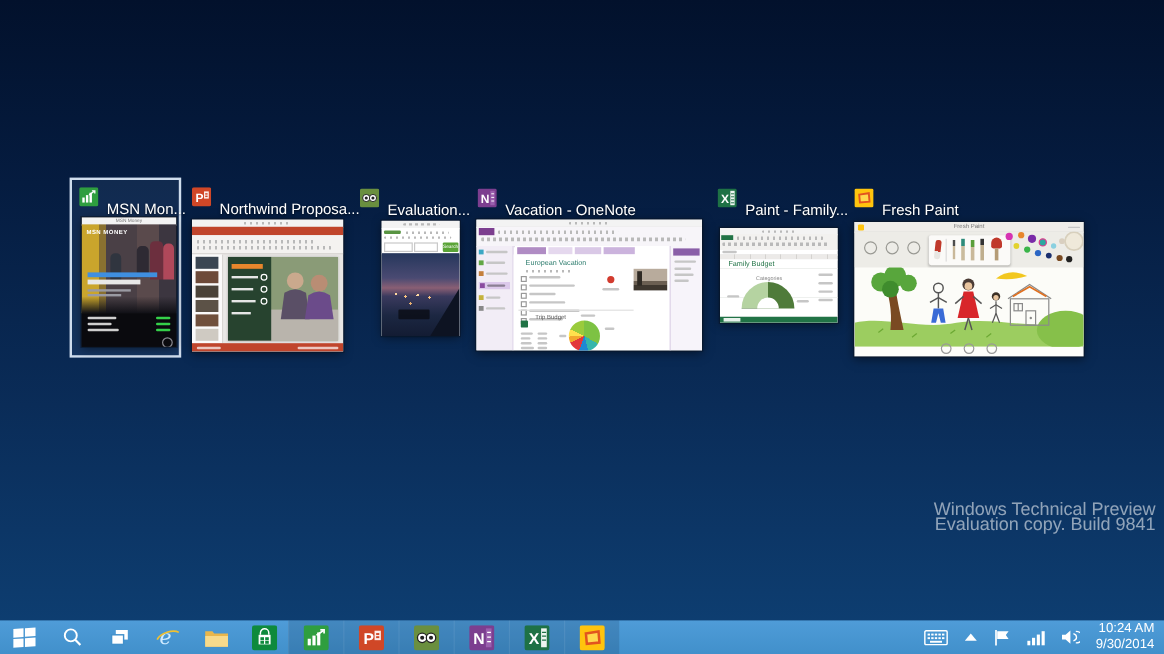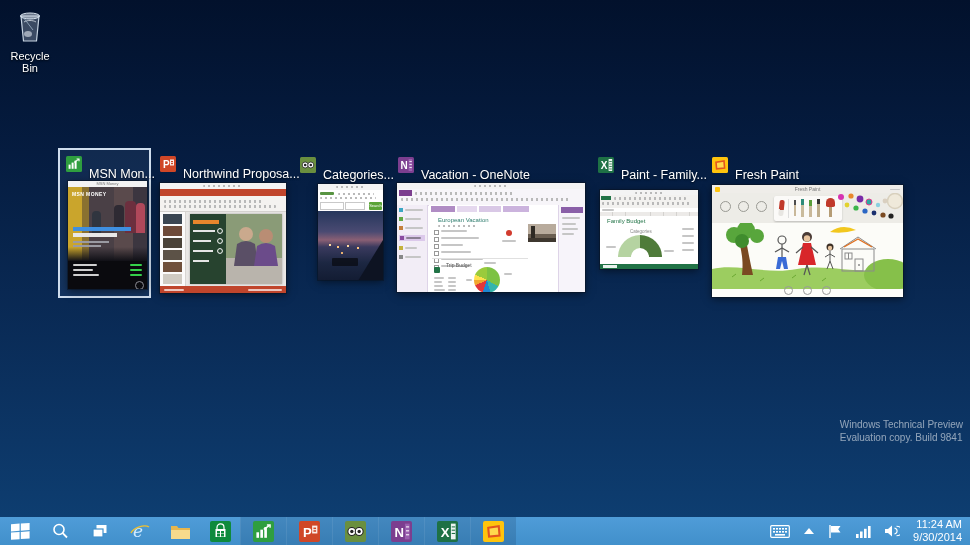--- a/index.html
+++ b/index.html
@@ -19,49 +19,37 @@
   .tv-card{position:absolute;cursor:pointer;}
   .tv-card.selected::before{content:"";position:absolute;border:2px solid var(--selection,#cfdded);background:rgba(130,170,215,.10);z-index:0;}
   .tv-head{position:absolute;top:0;left:0;height:18px;display:flex;gap:7px;align-items:center;white-space:nowrap;z-index:2;}
   .tv-title{font-size:12.5px;color:#fff;text-shadow:0 1px 2px rgba(0,0,0,.7);margin-top:20px;}
   .thumb{position:absolute;background:#fff;box-shadow:0 0 0 1px rgba(10,20,35,.55),0 2px 8px rgba(0,0,0,.5);overflow:hidden;z-index:1;}
   .mini-titlebar{position:absolute;left:0;right:0;top:0;background:#f3f3f3;border-bottom:1px solid #d8d8d8;display:flex;align-items:center;justify-content:center;}
   .mini-title{font-size:5px;color:#777;line-height:1;}
   .b{background:#c6c6c6;height:2px;border-radius:1px;}
   .speck{background:repeating-linear-gradient(90deg,#b9b9b9 0 2px,transparent 2px 5px);}
   
-  .watermark{position:absolute;right:7px;top:419px;text-align:left;color:rgba(255,255,255,.55);font-size:10px;line-height:12.5px;}
+  .watermark{position:absolute;right:7px;top:419px;text-align:right;color:rgba(255,255,255,.55);font-size:15px;line-height:12.5px;}
   .band{position:absolute;left:0;right:0;top:447px;height:70px;background:var(--band,#1e1e1e);display:flex;align-items:center;justify-content:center;}
   .add-btn{display:flex;align-items:center;gap:12px;color:#fff;background:none;border:none;font-size:13.5px;font-family:inherit;cursor:pointer;}
   .taskbar{position:absolute;left:0;right:0;top:517px;height:28px;background:linear-gradient(var(--taskbar,#4f9cd8),#4190cb);display:flex;align-items:stretch;z-index:5;}
   .tb-btn{width:40px;display:flex;align-items:center;justify-content:center;cursor:pointer;}
   .tb-app{width:45px;display:flex;align-items:center;justify-content:center;background:rgba(15,45,80,.18);border-left:1px solid rgba(255,255,255,.08);cursor:pointer;}
   .tray{margin-left:auto;display:flex;align-items:center;gap:13px;padding-right:8px;}
   .tray .tb-tray{cursor:pointer;display:flex;align-items:center;}
   .clock{text-align:right;color:#fff;font-size:11px;line-height:13px;cursor:pointer;}
   
   .tile{display:inline-flex;}
 </style>
 </head>
 <body>
 
 <div class="screen">
 
-  <div class="dicon" style="left:2px;top:8px;">
-    <span>
-      <svg width="34" height="36" viewBox="0 0 34 36">
-        <path d="M8,8 L26,8 L23.5,33 L10.5,33 Z" fill="rgba(205,220,235,.28)" stroke="#c7d4e2" stroke-width="1.2"></path>
-        <ellipse cx="17" cy="8" rx="9.5" ry="3" fill="rgba(230,240,250,.45)" stroke="#d7e2ee" stroke-width="1"></ellipse>
-        <path d="M11,14 C14,12 20,12 23,14" stroke="#eef4fa" stroke-width="1" fill="none" opacity=".7"></path>
-        <ellipse cx="15" cy="26" rx="4" ry="3" fill="rgba(240,246,252,.55)"></ellipse>
-        <path d="M10,9 L20,22" stroke="#9fb4c8" stroke-width="1" opacity=".8"></path>
-      </svg>
-    </span>
-    <span class="dlabel">Recycle Bin</span>
-  </div>
 
 
   <div class="tv-card selected" style="left:66px;top:155px;width:81px;">
     <style>.tv-card.selected::before{left:-8px;top:-7px;width:89px;height:146px;}</style>
     <div class="tv-head">
       <span class="tile">
         <svg width="16" height="16" viewBox="0 0 16 16">
             <rect width="16" height="16" rx="1.5" fill="#2f9e3f"></rect>
             <rect x="2.6" y="8.6" width="2" height="4.2" fill="#fff"></rect>
             <rect x="5.6" y="6.6" width="2" height="6.2" fill="#fff"></rect>
@@ -176,21 +164,21 @@
     <div class="tv-head">
       <span class="tile">
         <svg width="16" height="16" viewBox="0 0 16 16">
             <rect width="16" height="16" rx="1.5" fill="#6a8f3f"></rect>
             <circle cx="5.2" cy="8" r="3" fill="#fff" stroke="#222" stroke-width=".8"></circle>
             <circle cx="10.8" cy="8" r="3" fill="#fff" stroke="#222" stroke-width=".8"></circle>
             <circle cx="5.2" cy="8" r="1.3" fill="#222"></circle>
             <circle cx="10.8" cy="8" r="1.3" fill="#222"></circle>
           </svg>
       </span>
-      <span class="tv-title">Categories...</span>
+      <span class="tv-title">Evaluation...</span>
     </div>
     <div class="thumb" style="left:18px;top:28px;width:65px;height:96px;background:#fff;">
       <div class="mini-titlebar" style="height:6px;">
           <span class="b speck" style="width:30px;height:2px;"></span>
         </div>
       <div style="position:absolute;left:0;top:6px;width:65px;height:21px;background:#fff;border-bottom:1px solid #e0e0e0;">
         <div style="position:absolute;left:2px;top:2px;width:14px;height:3px;background:#589442;border-radius:1px;"></div>
         <div class="b speck" style="position:absolute;left:20px;top:2.5px;width:36px;height:2px;"></div>
         <div class="b speck" style="position:absolute;left:2px;top:7px;width:56px;height:2px;"></div>
         <div style="position:absolute;left:2px;top:11.5px;width:22px;height:6px;border:1px solid #c9c9c9;background:#fff;"></div>
@@ -663,19 +651,19 @@
           </svg>
       </span>
       <span class="tb-tray">
         <svg width="16" height="14" viewBox="0 0 16 14">
             <path d="M1,5 h3 l4,-3.5 v11 L4,9 H1 Z" fill="#fff"></path>
             <path d="M10.5,4 a4,3.2 0 0 1 0,6" fill="none" stroke="#fff" stroke-width="1.1"></path>
             <path d="M12.5,2.2 a6,4.8 0 0 1 0,9.6" fill="none" stroke="#fff" stroke-width="1.1"></path>
           </svg>
       </span>
       <span class="clock">
-        <div>11:24 AM</div>
+        <div>10:24 AM</div>
         <div>9/30/2014</div>
       </span>
     </div>
   </div>
 
 </div>
 
 </body></html>

